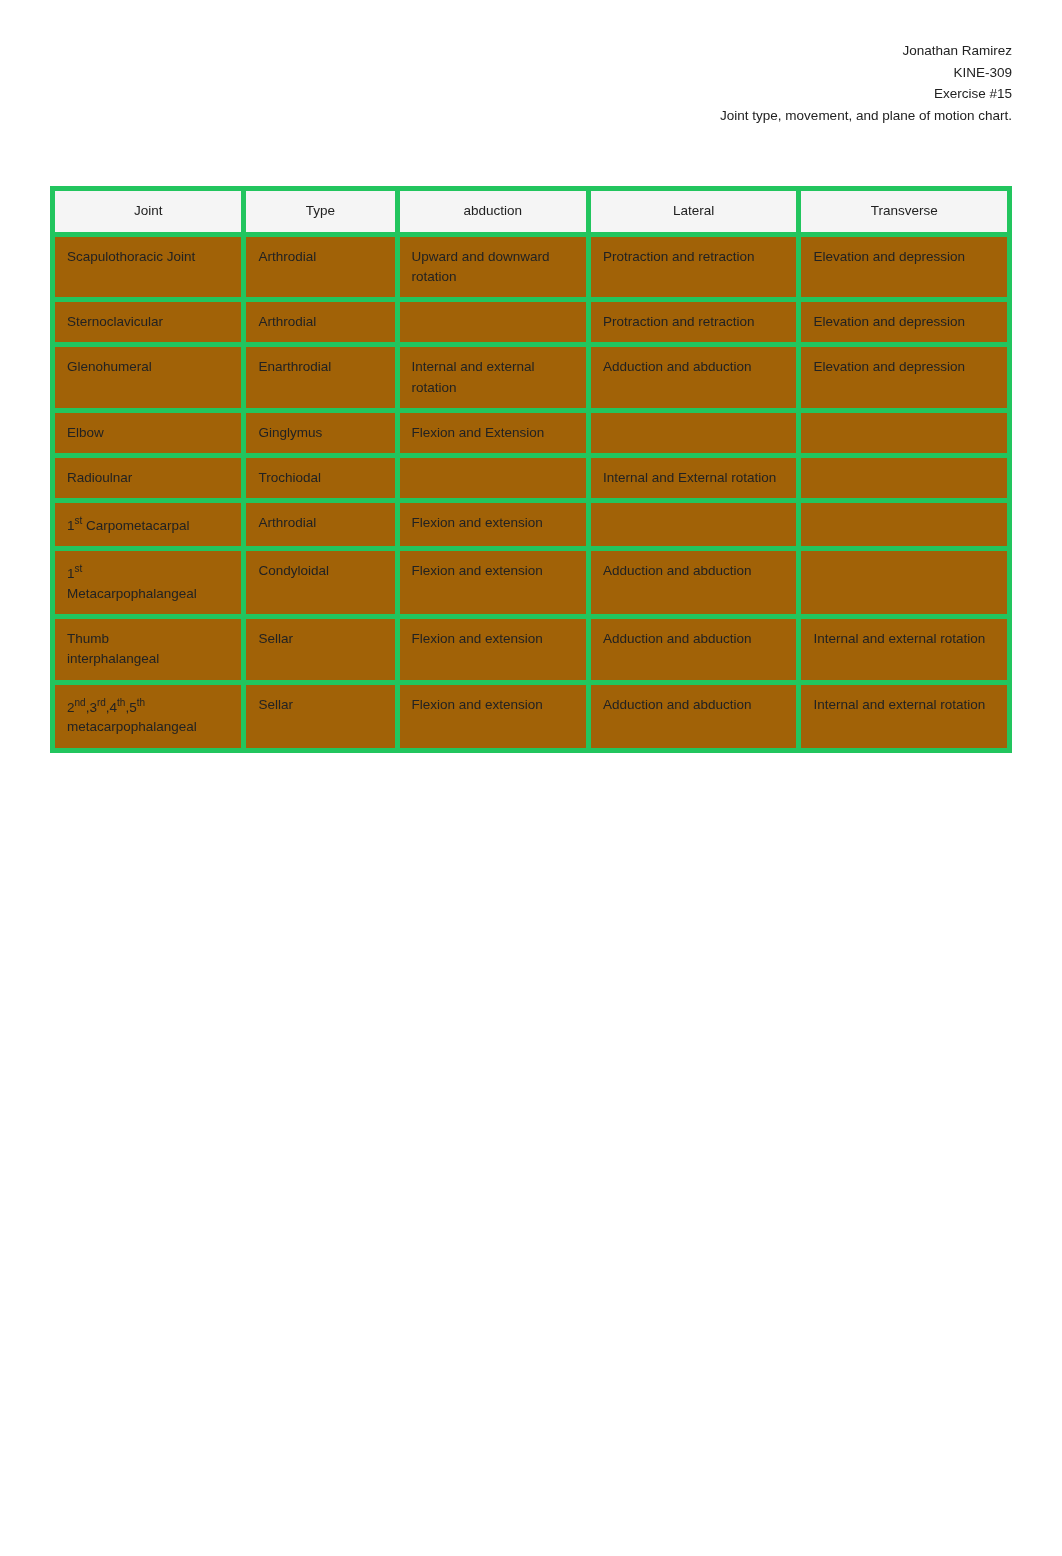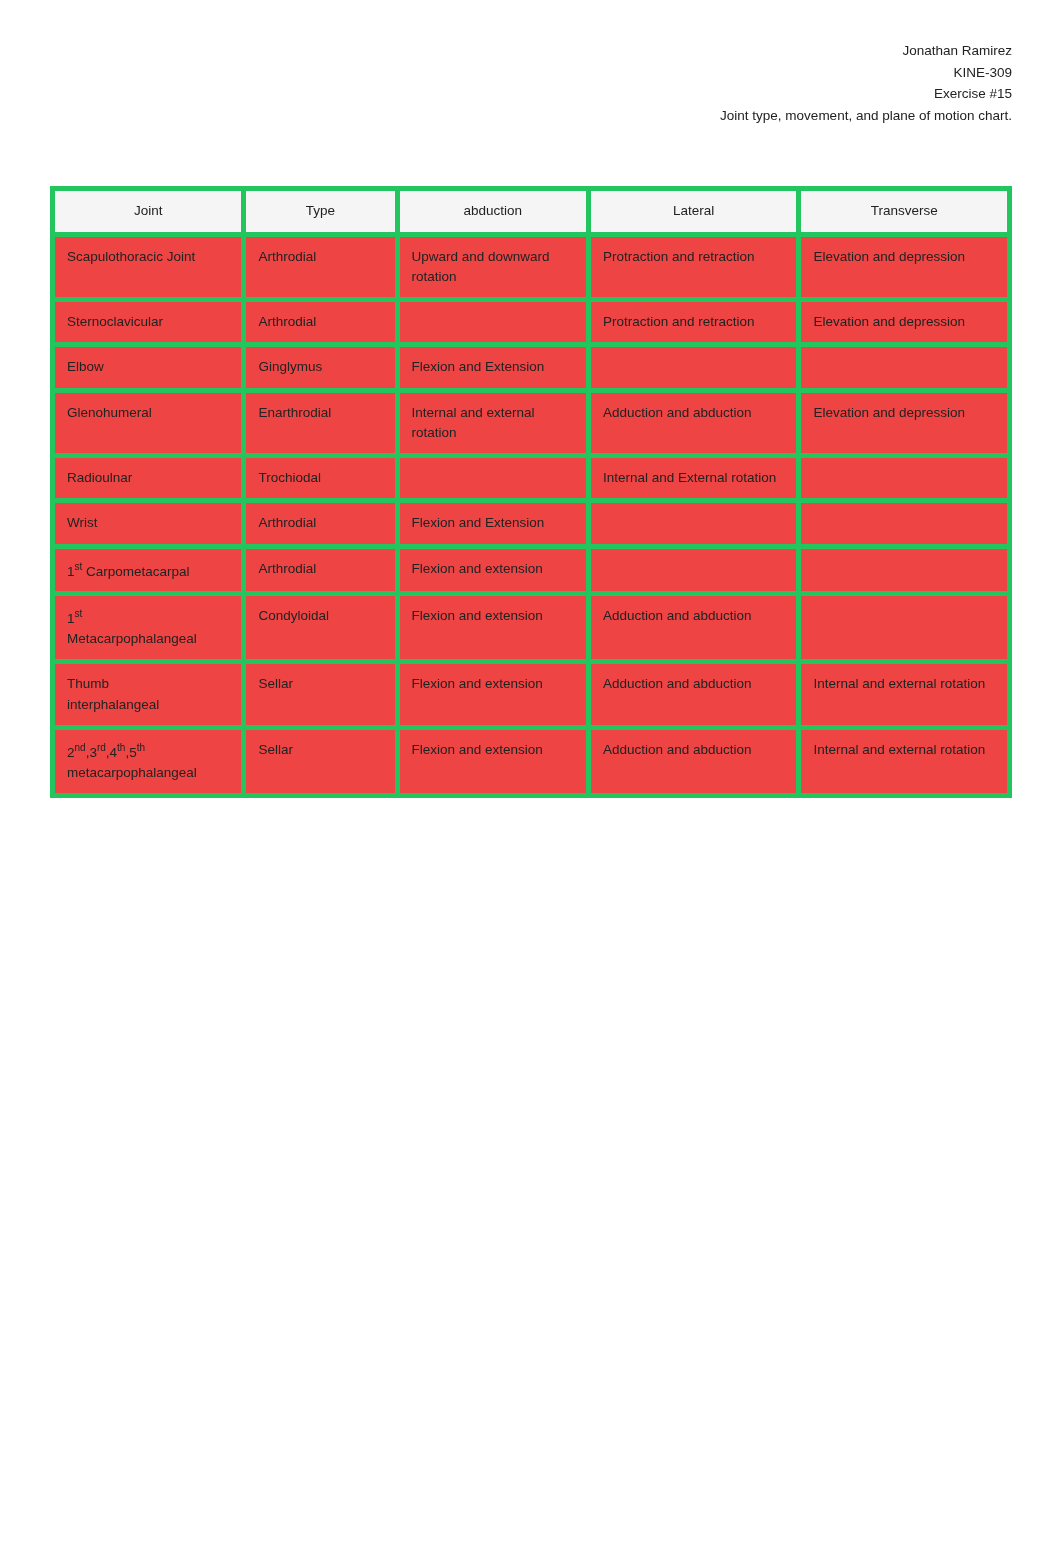--- a/index.html
+++ b/index.html
@@ -30,21 +30,21 @@
       padding: 10px 12px;
       vertical-align: top;
       font-size: 13.5px;
       line-height: 1.5;
     }
     thead th {
       background: #f5f5f5;
       font-weight: normal;
     }
     tbody tr td {
-      background: #ef4444;
+      background: #a16207;
     }
     sup {
       font-size: 10px;
     }
     .col-joint { width: 20%; }
     .col-type  { width: 16%; }
     .col-sag   { width: 20%; }
     .col-lat   { width: 22%; }
     .col-trans { width: 22%; }
   </style>
@@ -77,45 +77,38 @@
         <td>Elevation and depression</td>
       </tr>
       <tr>
         <td>Sternoclavicular</td>
         <td>Arthrodial</td>
         <td></td>
         <td>Protraction and retraction</td>
         <td>Elevation and depression</td>
       </tr>
       <tr>
+        <td>Glenohumeral</td>
+        <td>Enarthrodial</td>
+        <td>Internal and external rotation</td>
+        <td>Adduction and abduction</td>
+        <td>Elevation and depression</td>
+      </tr>
+      <tr>
         <td>Elbow</td>
         <td>Ginglymus</td>
         <td>Flexion and Extension</td>
         <td></td>
         <td></td>
       </tr>
       <tr>
-        <td>Glenohumeral</td>
-        <td>Enarthrodial</td>
-        <td>Internal and external rotation</td>
-        <td>Adduction and abduction</td>
-        <td>Elevation and depression</td>
-      </tr>
-      <tr>
         <td>Radioulnar</td>
         <td>Trochiodal</td>
         <td></td>
         <td>Internal and External rotation</td>
-        <td></td>
-      </tr>
-      <tr>
-        <td>Wrist</td>
-        <td>Arthrodial</td>
-        <td>Flexion and Extension</td>
-        <td></td>
         <td></td>
       </tr>
       <tr>
         <td>1<sup>st</sup> Carpometacarpal</td>
         <td>Arthrodial</td>
         <td>Flexion and extension</td>
         <td></td>
         <td></td>
       </tr>
       <tr>

